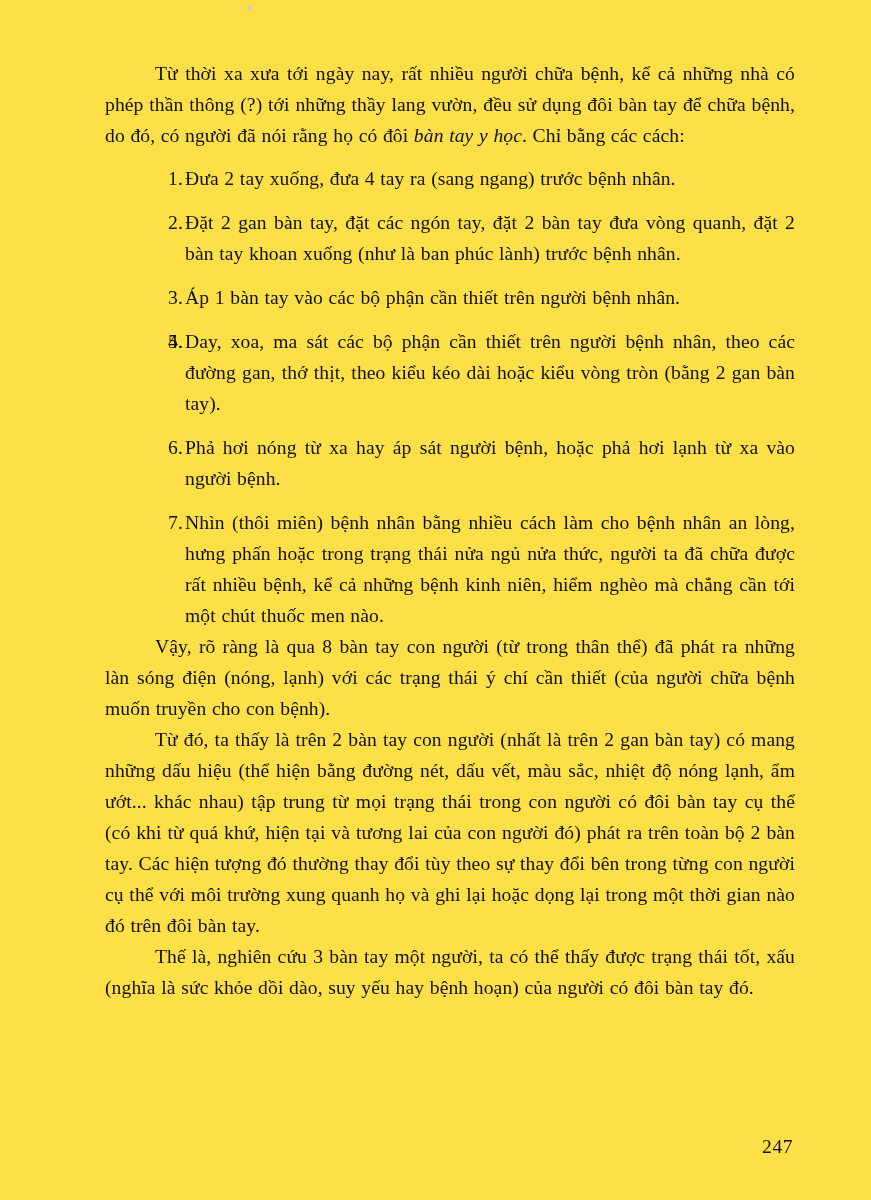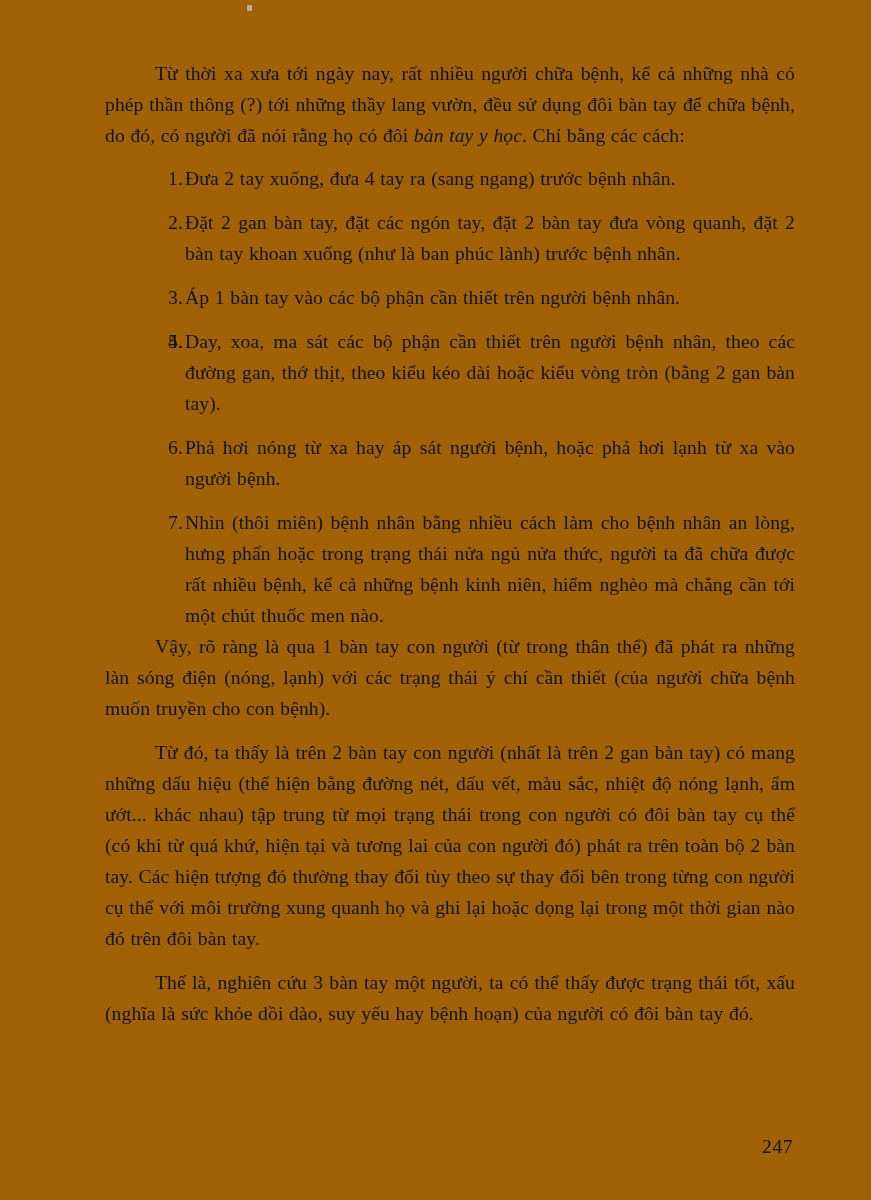--- a/index.html
+++ b/index.html
@@ -5,21 +5,21 @@
 <style>
   html, body {
     margin: 0;
     padding: 0;
     background: #ffffff;
   }
   .page {
     position: relative;
     width: 871px;
     height: 1200px;
-    background: #a16207;
+    background: #fde047;
     overflow: hidden;
     font-family: "Liberation Serif", "DejaVu Serif", serif;
     color: #111111;
     box-sizing: border-box;
   }
   
   .top-speck {
     position: absolute;
     left: 247px;
     top: 5px;
@@ -39,21 +39,21 @@
 
   p.body-par {
     margin: 0 0 0 0;
     font-size: 19.6px;
     line-height: 31px;
     text-align: justify;
     text-indent: 50px;
     letter-spacing: .1px;
     word-spacing: .6px;
   }
-  p.body-par + p.body-par { margin-top: 13px; }
+  p.body-par + p.body-par { }
 
   p.body-par .ital {
     font-style: italic;
   }
 
   
   ol.steps {
     list-style: none;
     margin: 12px 0 0 0;
     padding: 0;
@@ -127,21 +127,21 @@
       <li>
         <span class="num">6.</span>
         <span>Phả hơi nóng từ xa hay áp sát người bệnh, hoặc phả hơi lạnh từ xa vào người bệnh.</span>
       </li>
       <li>
         <span class="num">7.</span>
         <span>Nhìn (thôi miên) bệnh nhân bằng nhiều cách làm cho bệnh nhân an lòng, hưng phấn hoặc trong trạng thái nửa ngủ nửa thức, người ta đã chữa được rất nhiều bệnh, kể cả những bệnh kinh niên, hiểm nghèo mà chẳng cần tới một chút thuốc men nào.</span>
       </li>
     </ol>
 
-    <p class="body-par after-list">Vậy, rõ ràng là qua 1 bàn tay con người (từ trong thân thể) đã phát ra những làn sóng điện (nóng, lạnh) với các trạng thái ý chí cần thiết (của người chữa bệnh muốn truyền cho con bệnh).</p>
+    <p class="body-par after-list">Vậy, rõ ràng là qua 8 bàn tay con người (từ trong thân thể) đã phát ra những làn sóng điện (nóng, lạnh) với các trạng thái ý chí cần thiết (của người chữa bệnh muốn truyền cho con bệnh).</p>
 
     <p class="body-par">Từ đó, ta thấy là trên 2 bàn tay con người (nhất là trên 2 gan bàn tay) có mang những dấu hiệu (thể hiện bằng đường nét, dấu vết, màu sắc, nhiệt độ nóng lạnh, ẩm ướt... khác nhau) tập trung từ mọi trạng thái trong con người có đôi bàn tay cụ thể (có khi từ quá khứ, hiện tại và tương lai của con người đó) phát ra trên toàn bộ 2 bàn tay. Các hiện tượng đó thường thay đổi tùy theo sự thay đổi bên trong từng con người cụ thể với môi trường xung quanh họ và ghi lại hoặc dọng lại trong một thời gian nào đó trên đôi bàn tay.</p>
 
     <p class="body-par">Thế là, nghiên cứu 3 bàn tay một người, ta có thể thấy được trạng thái tốt, xấu (nghĩa là sức khỏe dồi dào, suy yếu hay bệnh hoạn) của người có đôi bàn tay đó.</p>
 
   </div>
 
   <div class="page-number">247</div>
 
 </div>

